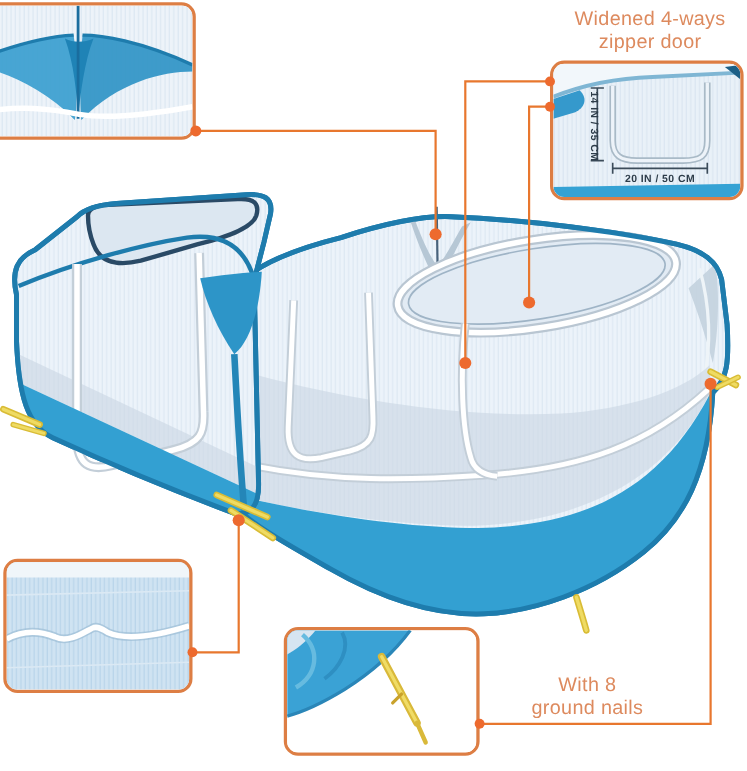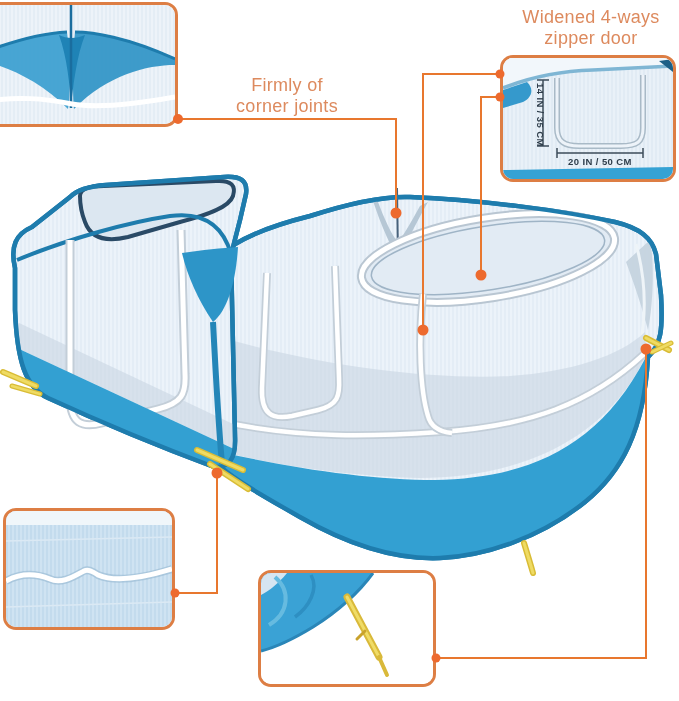--- a/index.html
+++ b/index.html
@@ -101,22 +101,22 @@
         <path d="M86,24 L118,84" stroke="#d9b93a" stroke-width="7" stroke-linecap="round"></path>
         <path d="M86,24 L118,84" stroke="#f0dc66" stroke-width="3" stroke-linecap="round"></path>
         <path d="M118,84 L126,102" stroke="#d9b93a" stroke-width="4" stroke-linecap="round"></path>
         <path d="M104,58 L96,66" stroke="#c9a22c" stroke-width="3" stroke-linecap="round"></path>
       </g>
     </svg>
   </div>
 
   <div class="label" id="lbl-zipper">Widened 4-ways
 zipper door</div>
-  <div class="label" id="lbl-corner">Firmly of
-corner joints</div>
+  <div class="label" id="lbl-nails">With 8
+ground nails</div>
 
   <svg class="art" width="679" height="701" viewBox="0 0 679 701">
     <defs>
       <pattern id="meshP" width="4" height="4" patternUnits="userSpaceOnUse">
         <rect width="4" height="4" fill="#ecf3fa"></rect>
           <path d="M1,0 V4" stroke="#dce8f3" stroke-width="1"></path>
       </pattern>
     </defs>
 
     <g>

